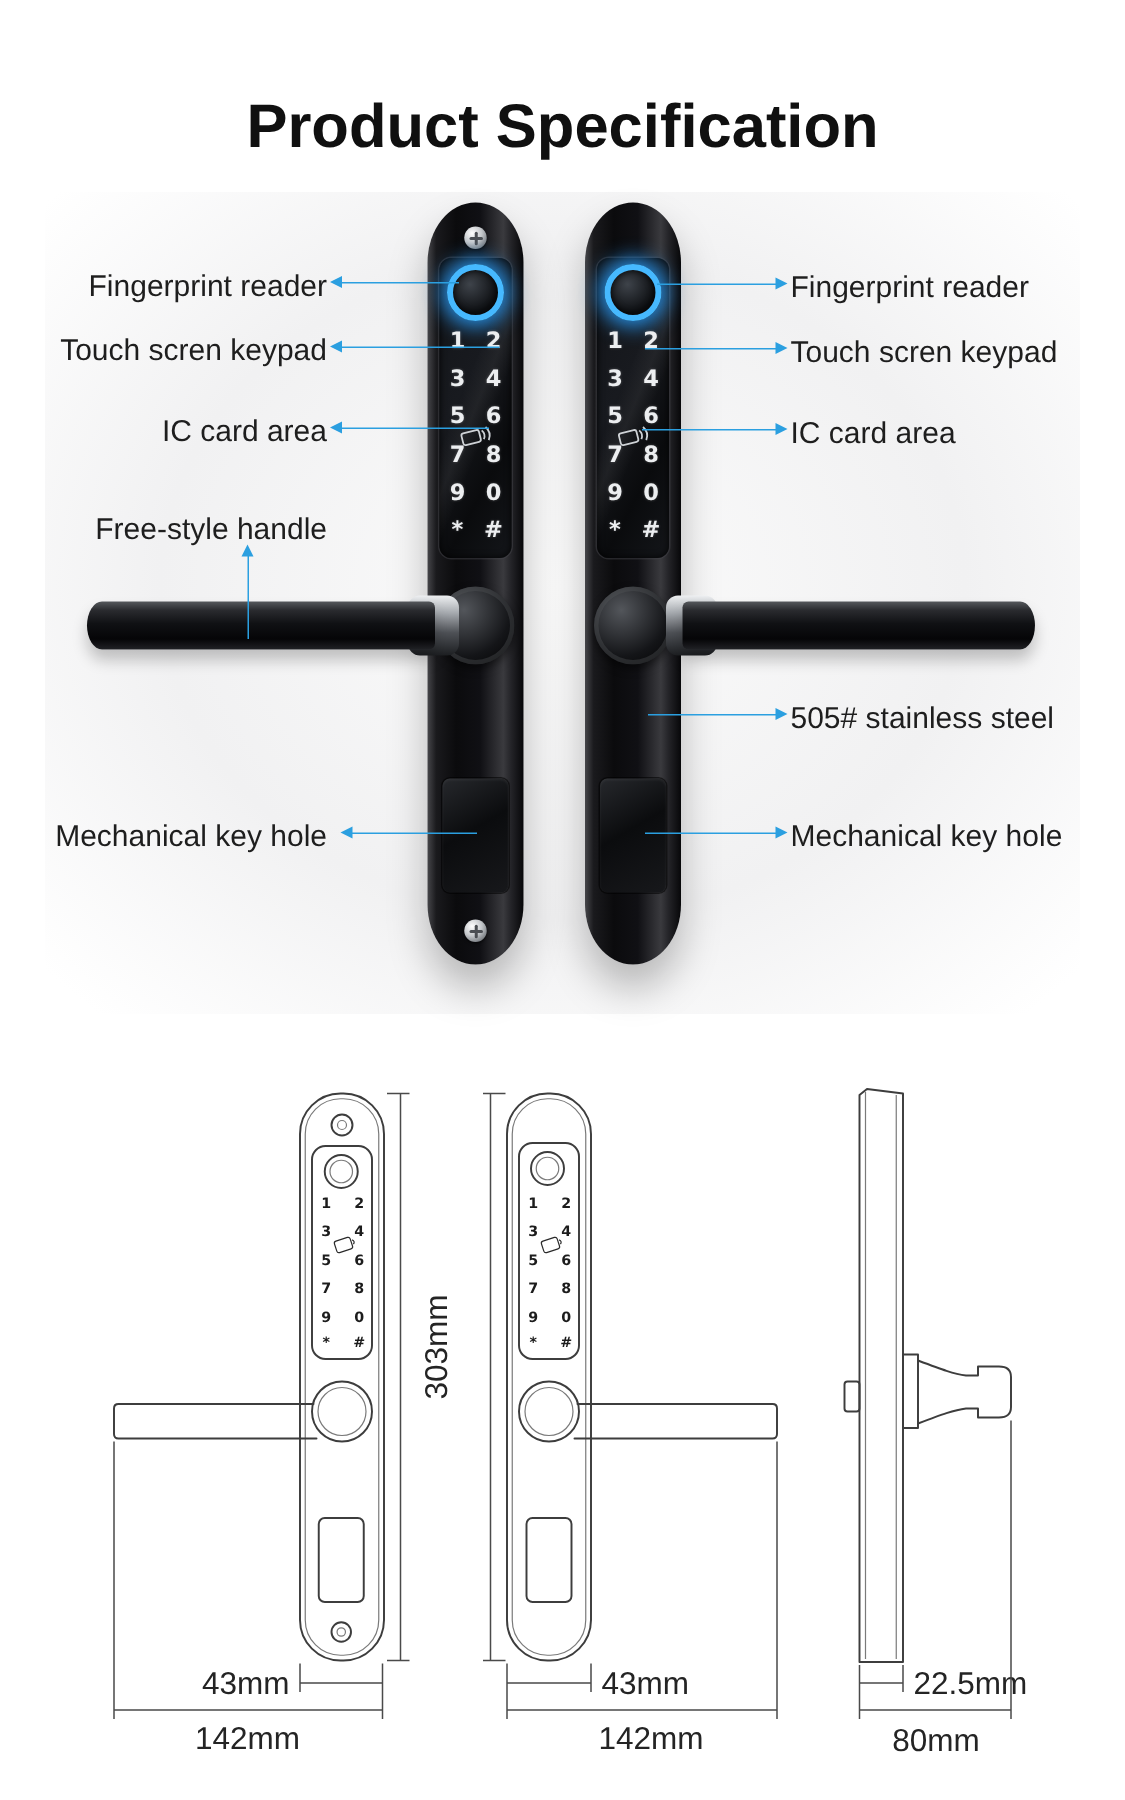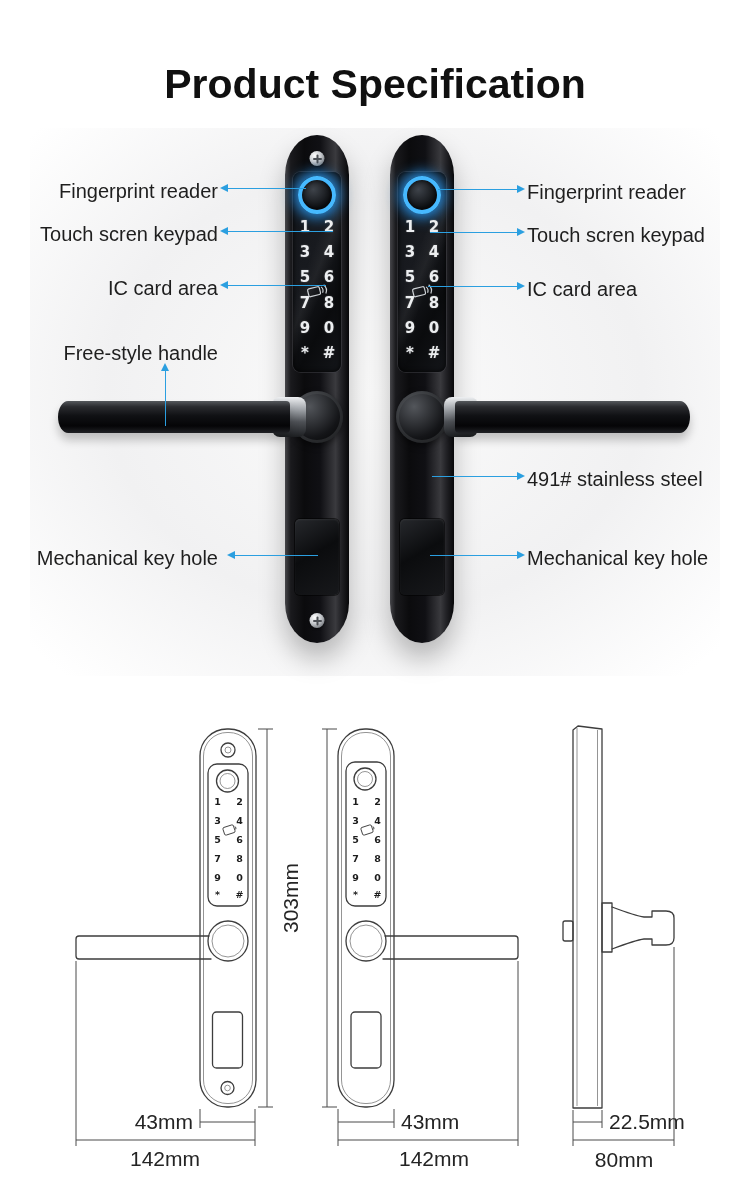--- a/index.html
+++ b/index.html
@@ -177,21 +177,21 @@
   <div class="bar bar-right"></div>
 
   <div class="co co-l cl1">Fingerprint reader</div>
   <div class="co co-l cl2">Touch scren keypad</div>
   <div class="co co-l cl3">IC card area</div>
   <div class="co co-l cl4">Free-style handle</div>
   <div class="co co-l cl5">Mechanical key hole</div>
   <div class="co co-r cr1">Fingerprint reader</div>
   <div class="co co-r cr2">Touch scren keypad</div>
   <div class="co co-r cr3">IC card area</div>
-  <div class="co co-r cr4">491# stainless steel</div>
+  <div class="co co-r cr4">505# stainless steel</div>
   <div class="co co-r cr5">Mechanical key hole</div>
 
   <div class="arrow headL al1"></div>
   <div class="arrow headL al2"></div>
   <div class="arrow headL al3"></div>
   <div class="arrow-v al4"></div>
   <div class="arrow headL al5"></div>
   <div class="arrow headR ar1"></div>
   <div class="arrow headR ar2"></div>
   <div class="arrow headR ar3"></div>

